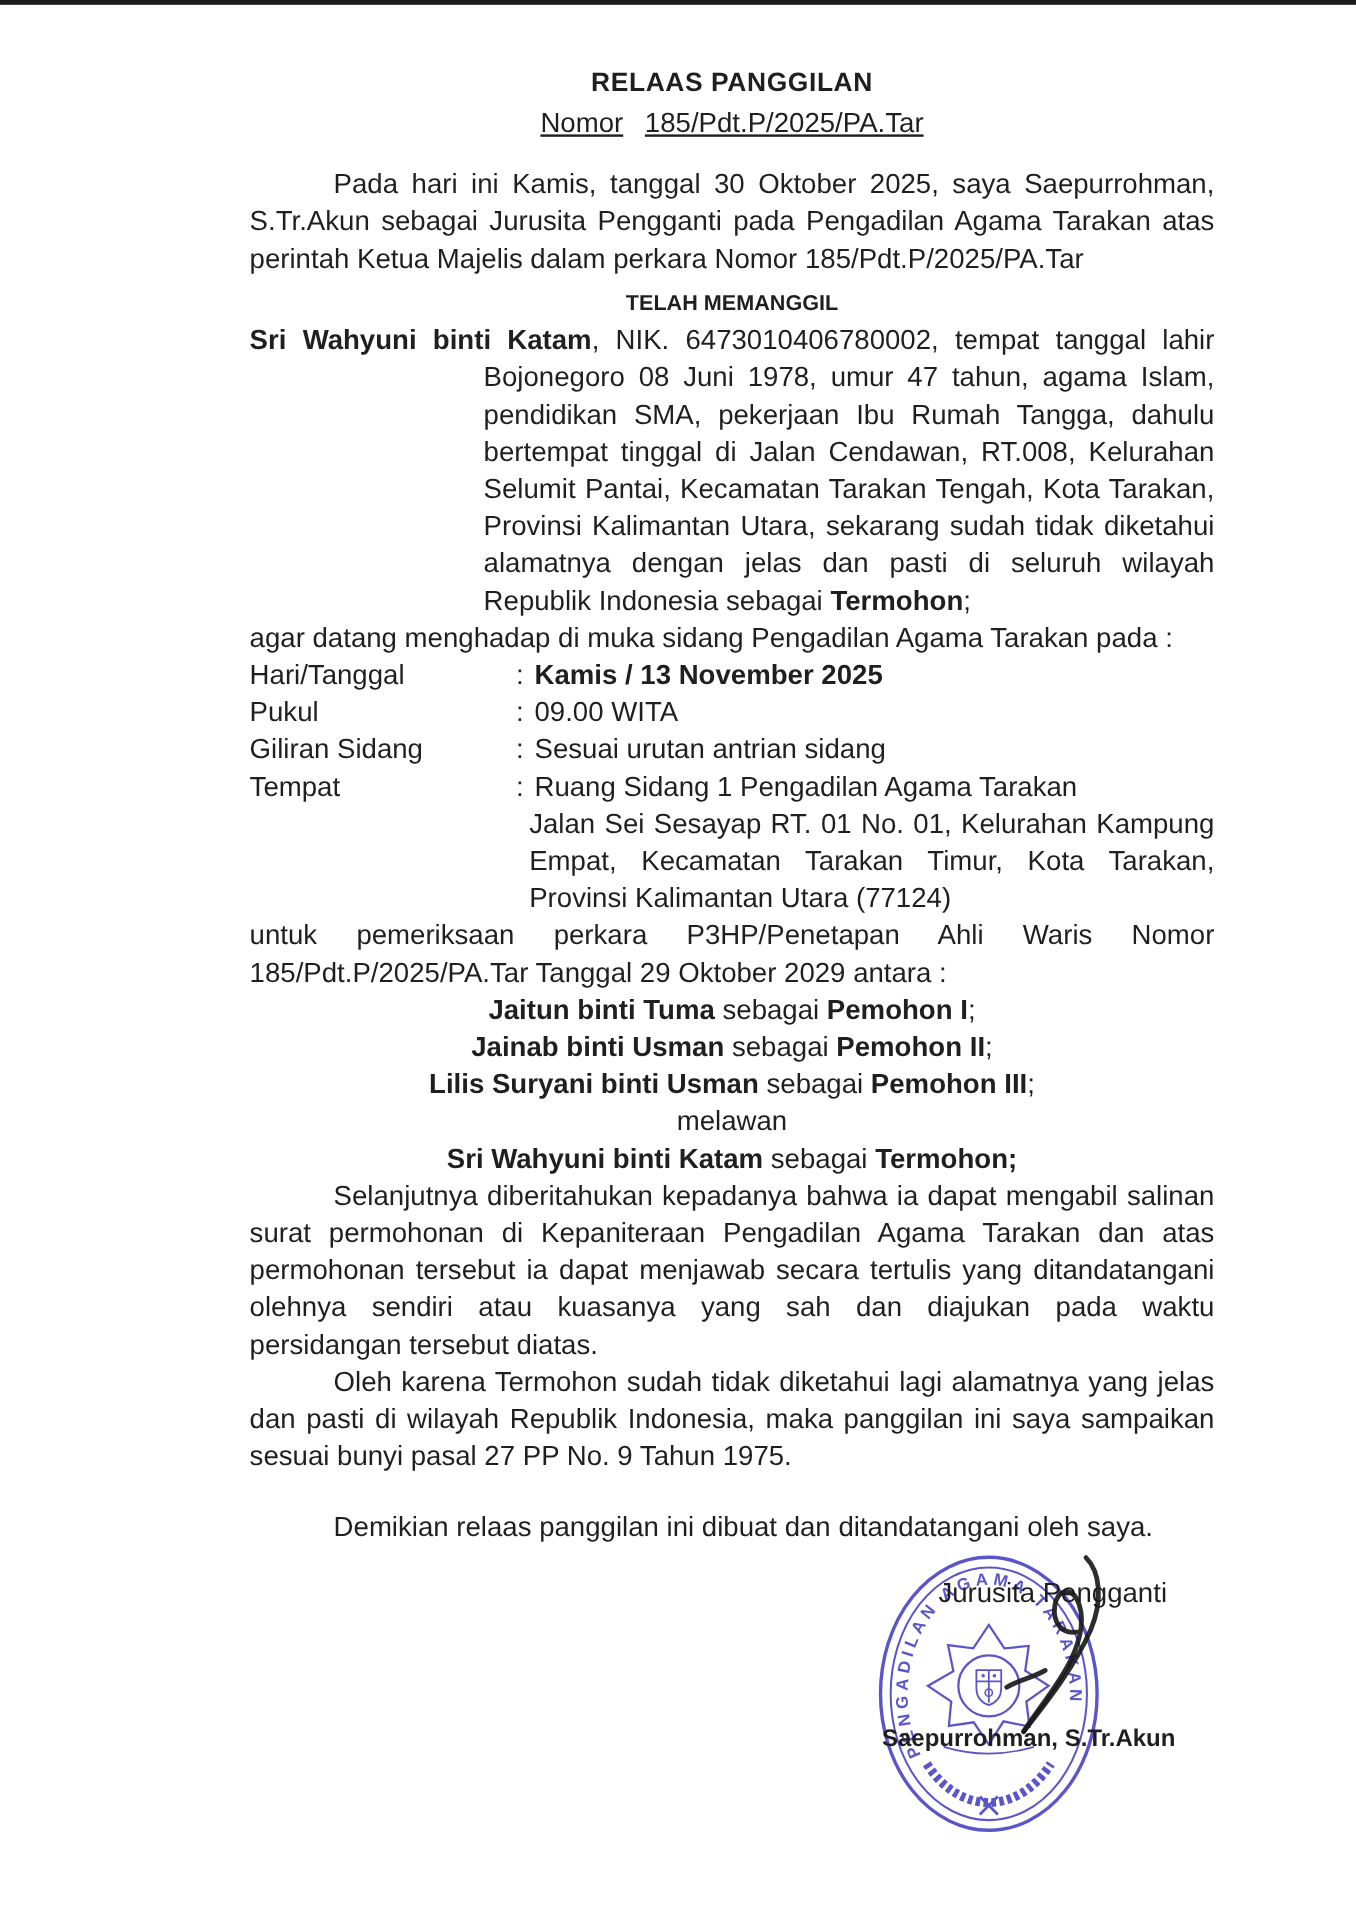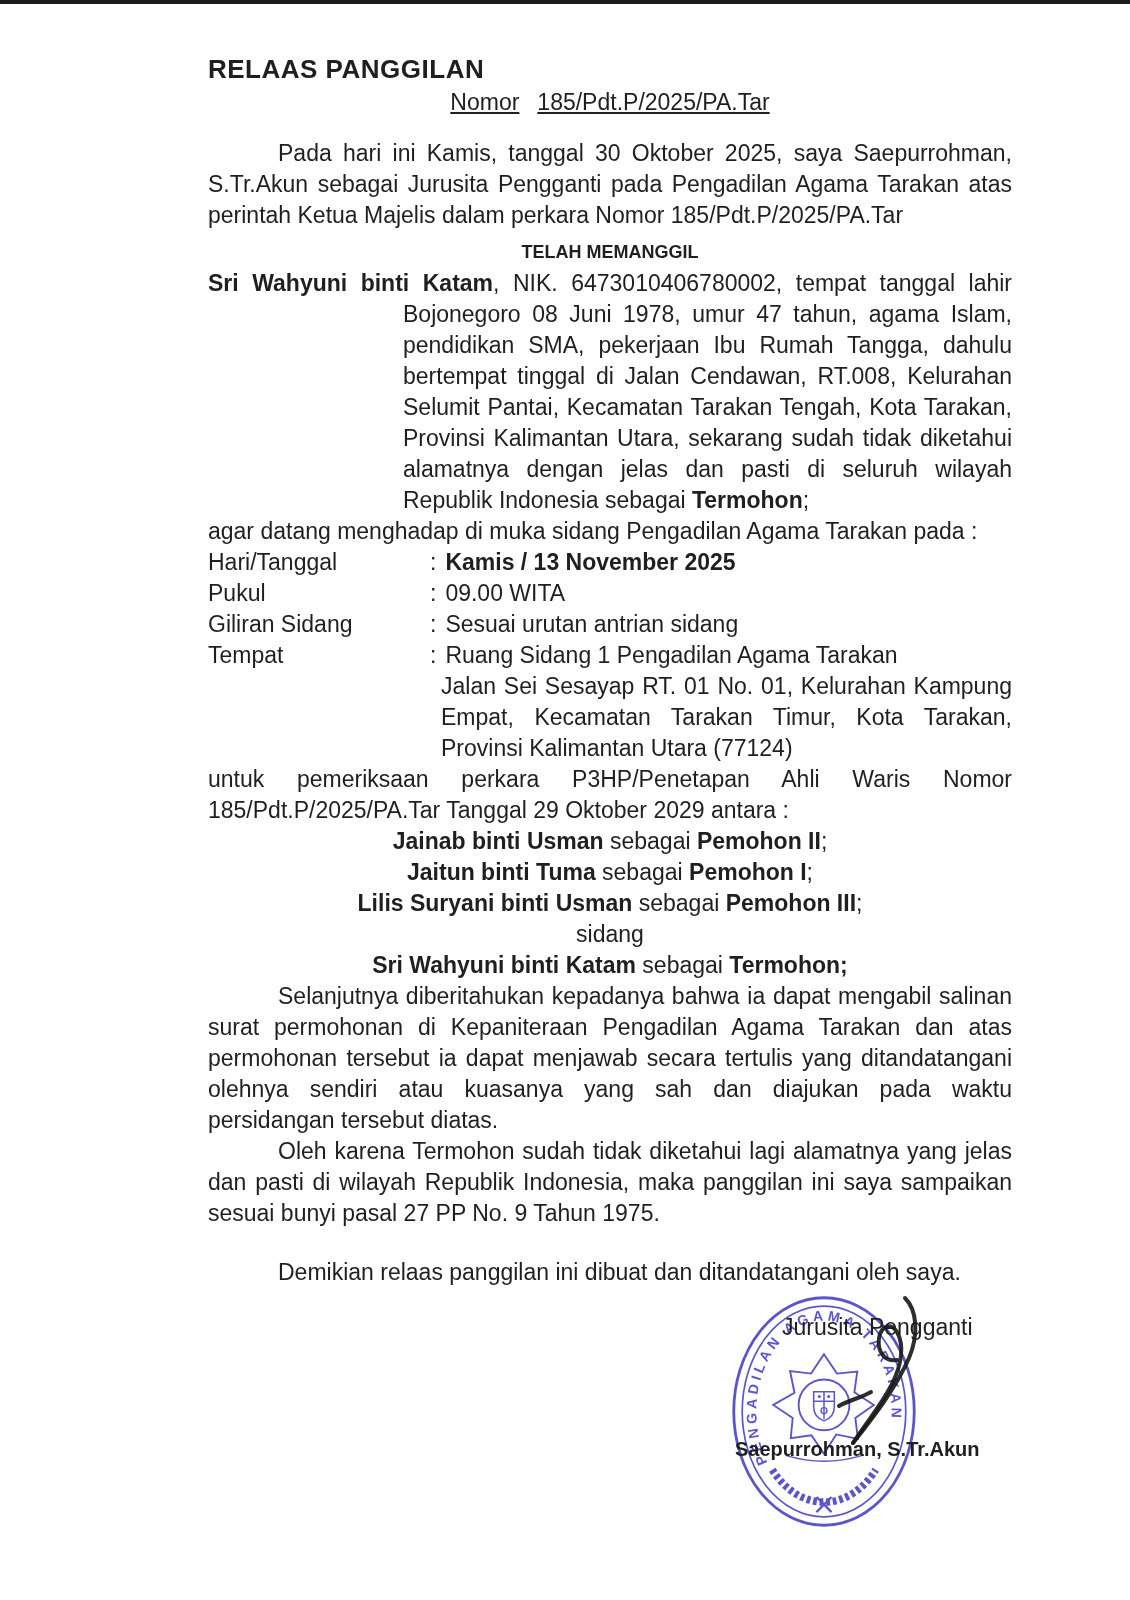--- a/index.html
+++ b/index.html
@@ -13,21 +13,21 @@
     position:relative;
     width:1130px;height:1600px;
     background:#ffffff;
     color:var(--text);
     font-family:"Liberation Sans","DejaVu Sans",sans-serif;
     font-size:23px;line-height:31px;
     padding:54px 118px 0 208px;
     overflow:hidden;
   }
   .scanbar{position:absolute;top:0;left:0;width:100%;height:4px;background:#1c1c1c;}
-  h1.title{margin:0;font-size:26px;line-height:30px;font-weight:bold;letter-spacing:.5px;}
+  h1.title{margin:0;font-size:22px;line-height:30px;font-weight:bold;text-align:center;letter-spacing:.5px;}
   .docnum{text-align:center;margin-top:3px;text-decoration:underline;}
   .numgap{display:inline-block;width:18px;}
   p{margin:0;}
   .just{text-align:justify;}
   .ind{text-indent:70px;}
   .mt1{margin-top:20px;}
   h2.sub{margin:6px 0 0;font-size:18px;line-height:31px;font-weight:bold;text-align:center;}
   .hang{padding-left:195px;text-indent:-195px;}
   .nb{white-space:nowrap;}
   b,.bold{font-weight:bold;}
@@ -84,24 +84,24 @@
     <div class="hrow">
       <span class="hlabel">Tempat</span>
         <span class="hcolon">:</span>
         <span class="hval">Ruang Sidang 1 Pengadilan Agama Tarakan</span>
     </div>
     <div class="venue just">Jalan Sei Sesayap RT. 01 No. 01, Kelurahan Kampung Empat, Kecamatan Tarakan Timur, Kota Tarakan, Provinsi Kalimantan Utara (77124)</div>
   </div>
 
   <p class="just"><span>untuk pemeriksaan perkara </span><span class="nb">P3HP/Penetapan</span><span> Ahli Waris Nomor </span><span class="nb">185/Pdt.P/2025/PA.Tar</span><span> Tanggal 29 Oktober 2029 antara :</span></p>
 
+  <p class="ctr"><b>Jaitun binti Tuma</b><span> sebagai </span><b>Pemohon I</b><span>;</span></p>
   <p class="ctr"><b>Jainab binti Usman</b><span> sebagai </span><b>Pemohon II</b><span>;</span></p>
-  <p class="ctr"><b>Jaitun binti Tuma</b><span> sebagai </span><b>Pemohon I</b><span>;</span></p>
   <p class="ctr"><b>Lilis Suryani binti Usman</b><span> sebagai </span><b>Pemohon III</b><span>;</span></p>
-  <p class="ctr">sidang</p>
+  <p class="ctr">melawan</p>
   <p class="ctr"><b>Sri Wahyuni binti Katam</b><span> sebagai </span><b>Termohon;</b></p>
 
   <p class="just ind">Selanjutnya diberitahukan kepadanya bahwa ia dapat mengabil salinan surat permohonan di Kepaniteraan Pengadilan Agama Tarakan dan atas permohonan tersebut ia dapat menjawab secara tertulis yang ditandatangani olehnya sendiri atau kuasanya yang sah dan diajukan pada waktu persidangan tersebut diatas.</p>
   <p class="just ind">Oleh karena Termohon sudah tidak diketahui lagi alamatnya yang jelas dan pasti di wilayah Republik Indonesia, maka panggilan ini saya sampaikan sesuai bunyi pasal 27 PP No. 9 Tahun 1975.</p>
   <p class="ind demikian">Demikian relaas panggilan ini dibuat dan ditandatangani oleh saya.</p>
 
   <div class="sigblock">
     <svg class="stamp" viewBox="0 0 200 250" xmlns="http://www.w3.org/2000/svg">
       <ellipse class="ln" cx="100" cy="125" rx="96" ry="121" stroke-width="3"></ellipse>
       <ellipse class="ln" cx="100" cy="125" rx="87" ry="112" stroke-width="1.8"></ellipse>

